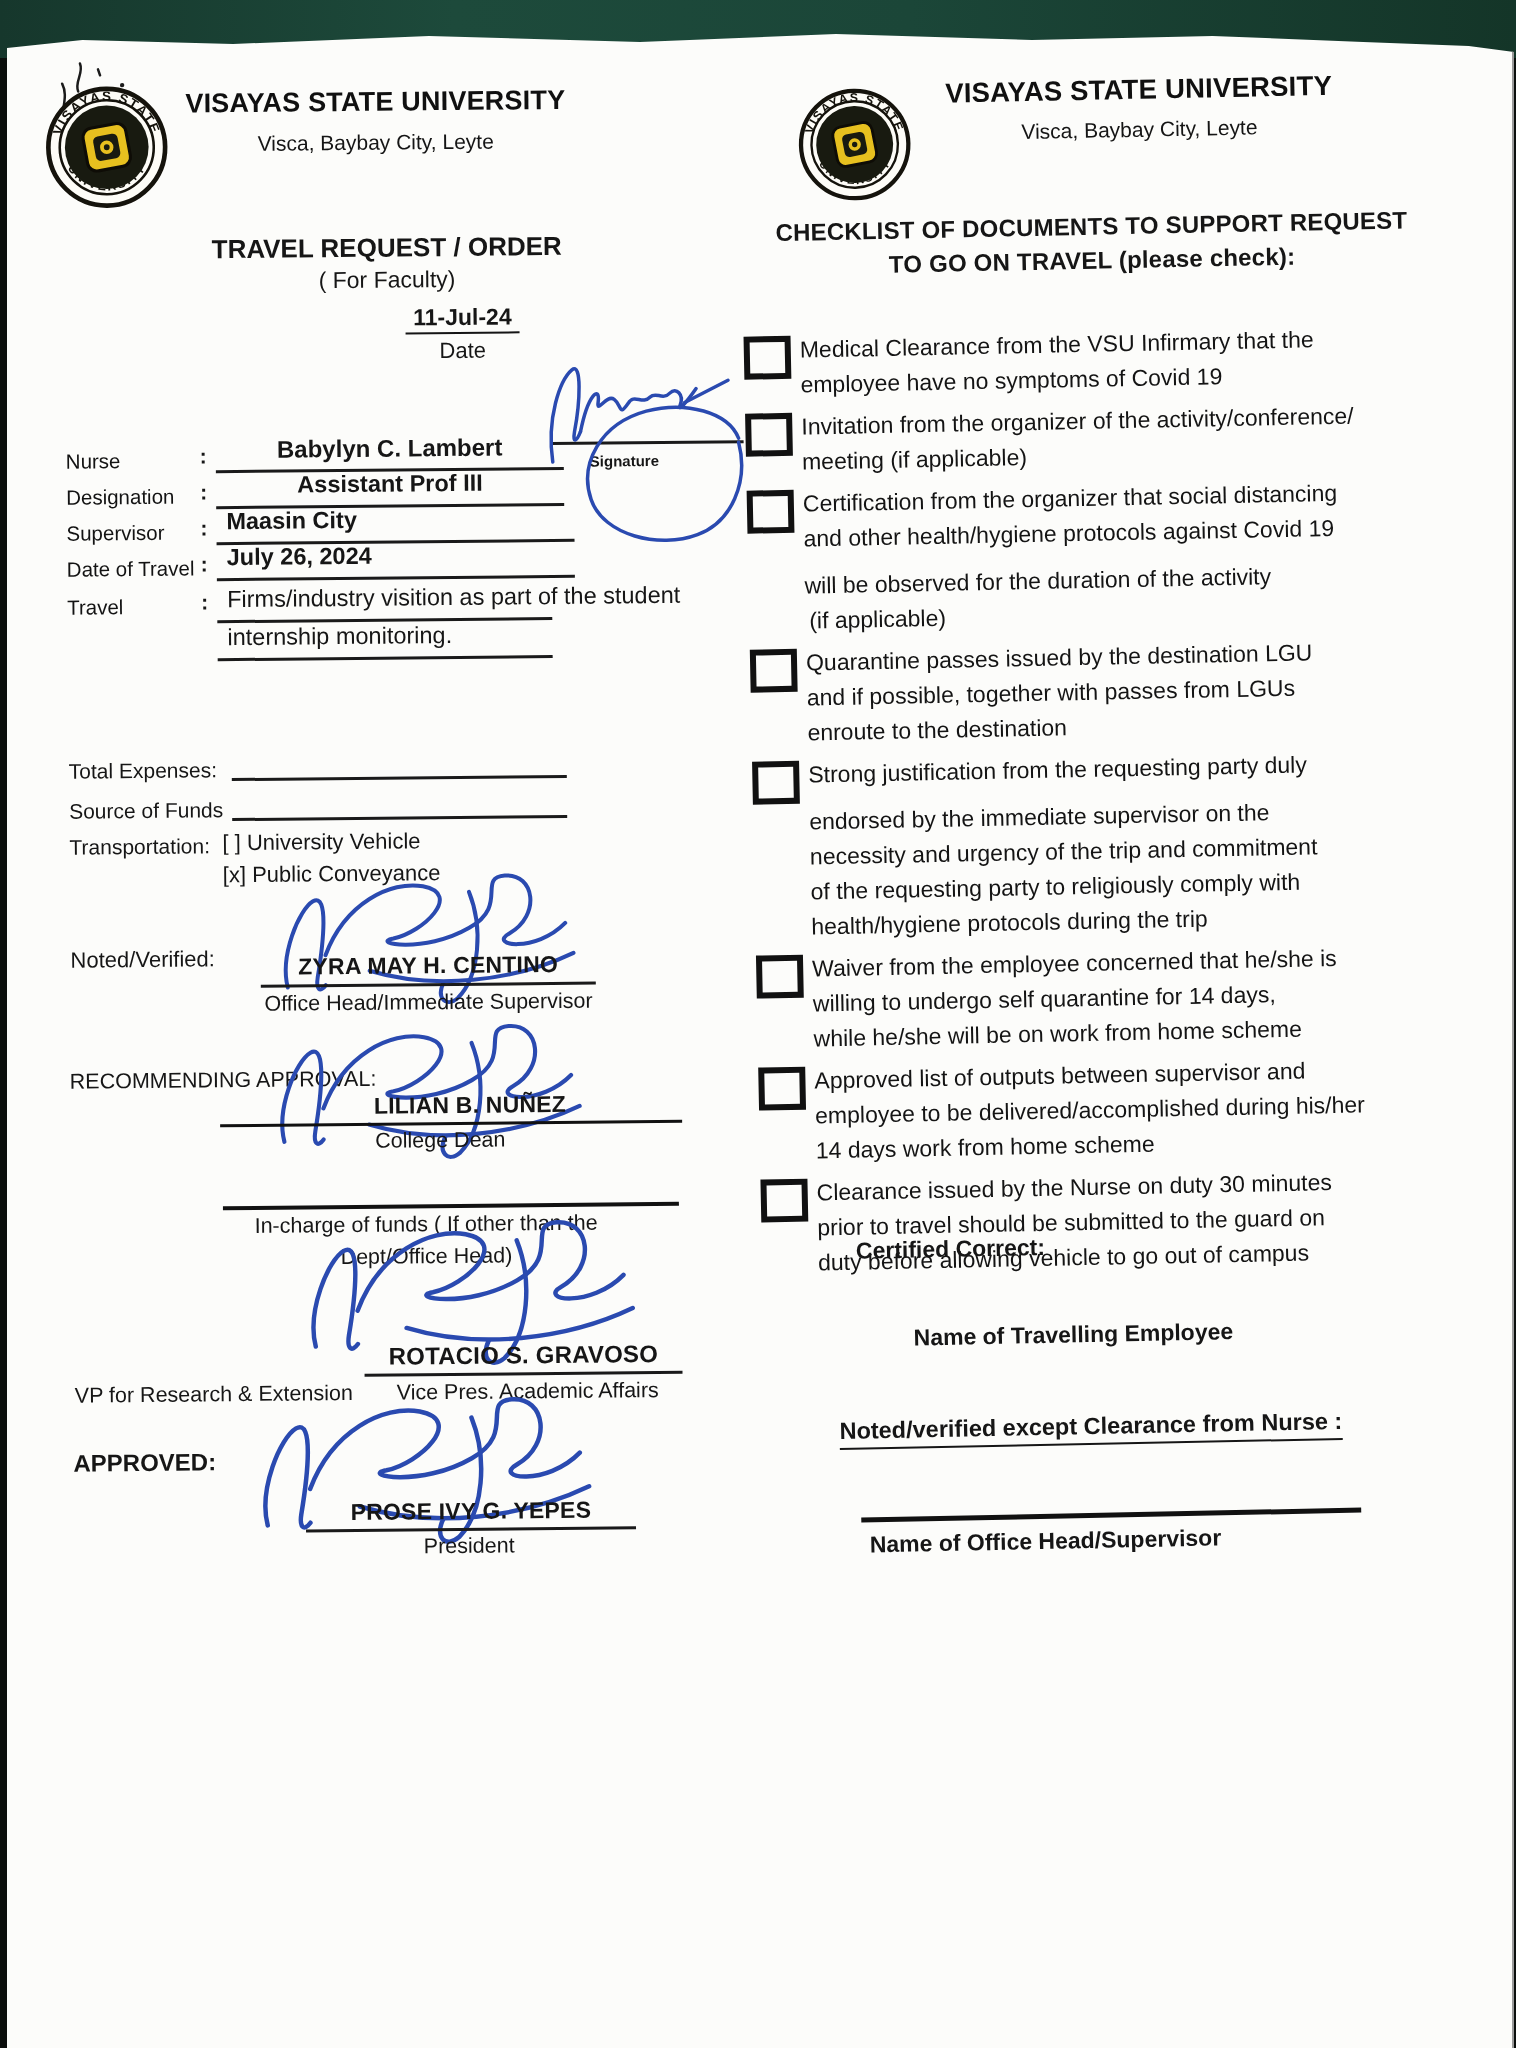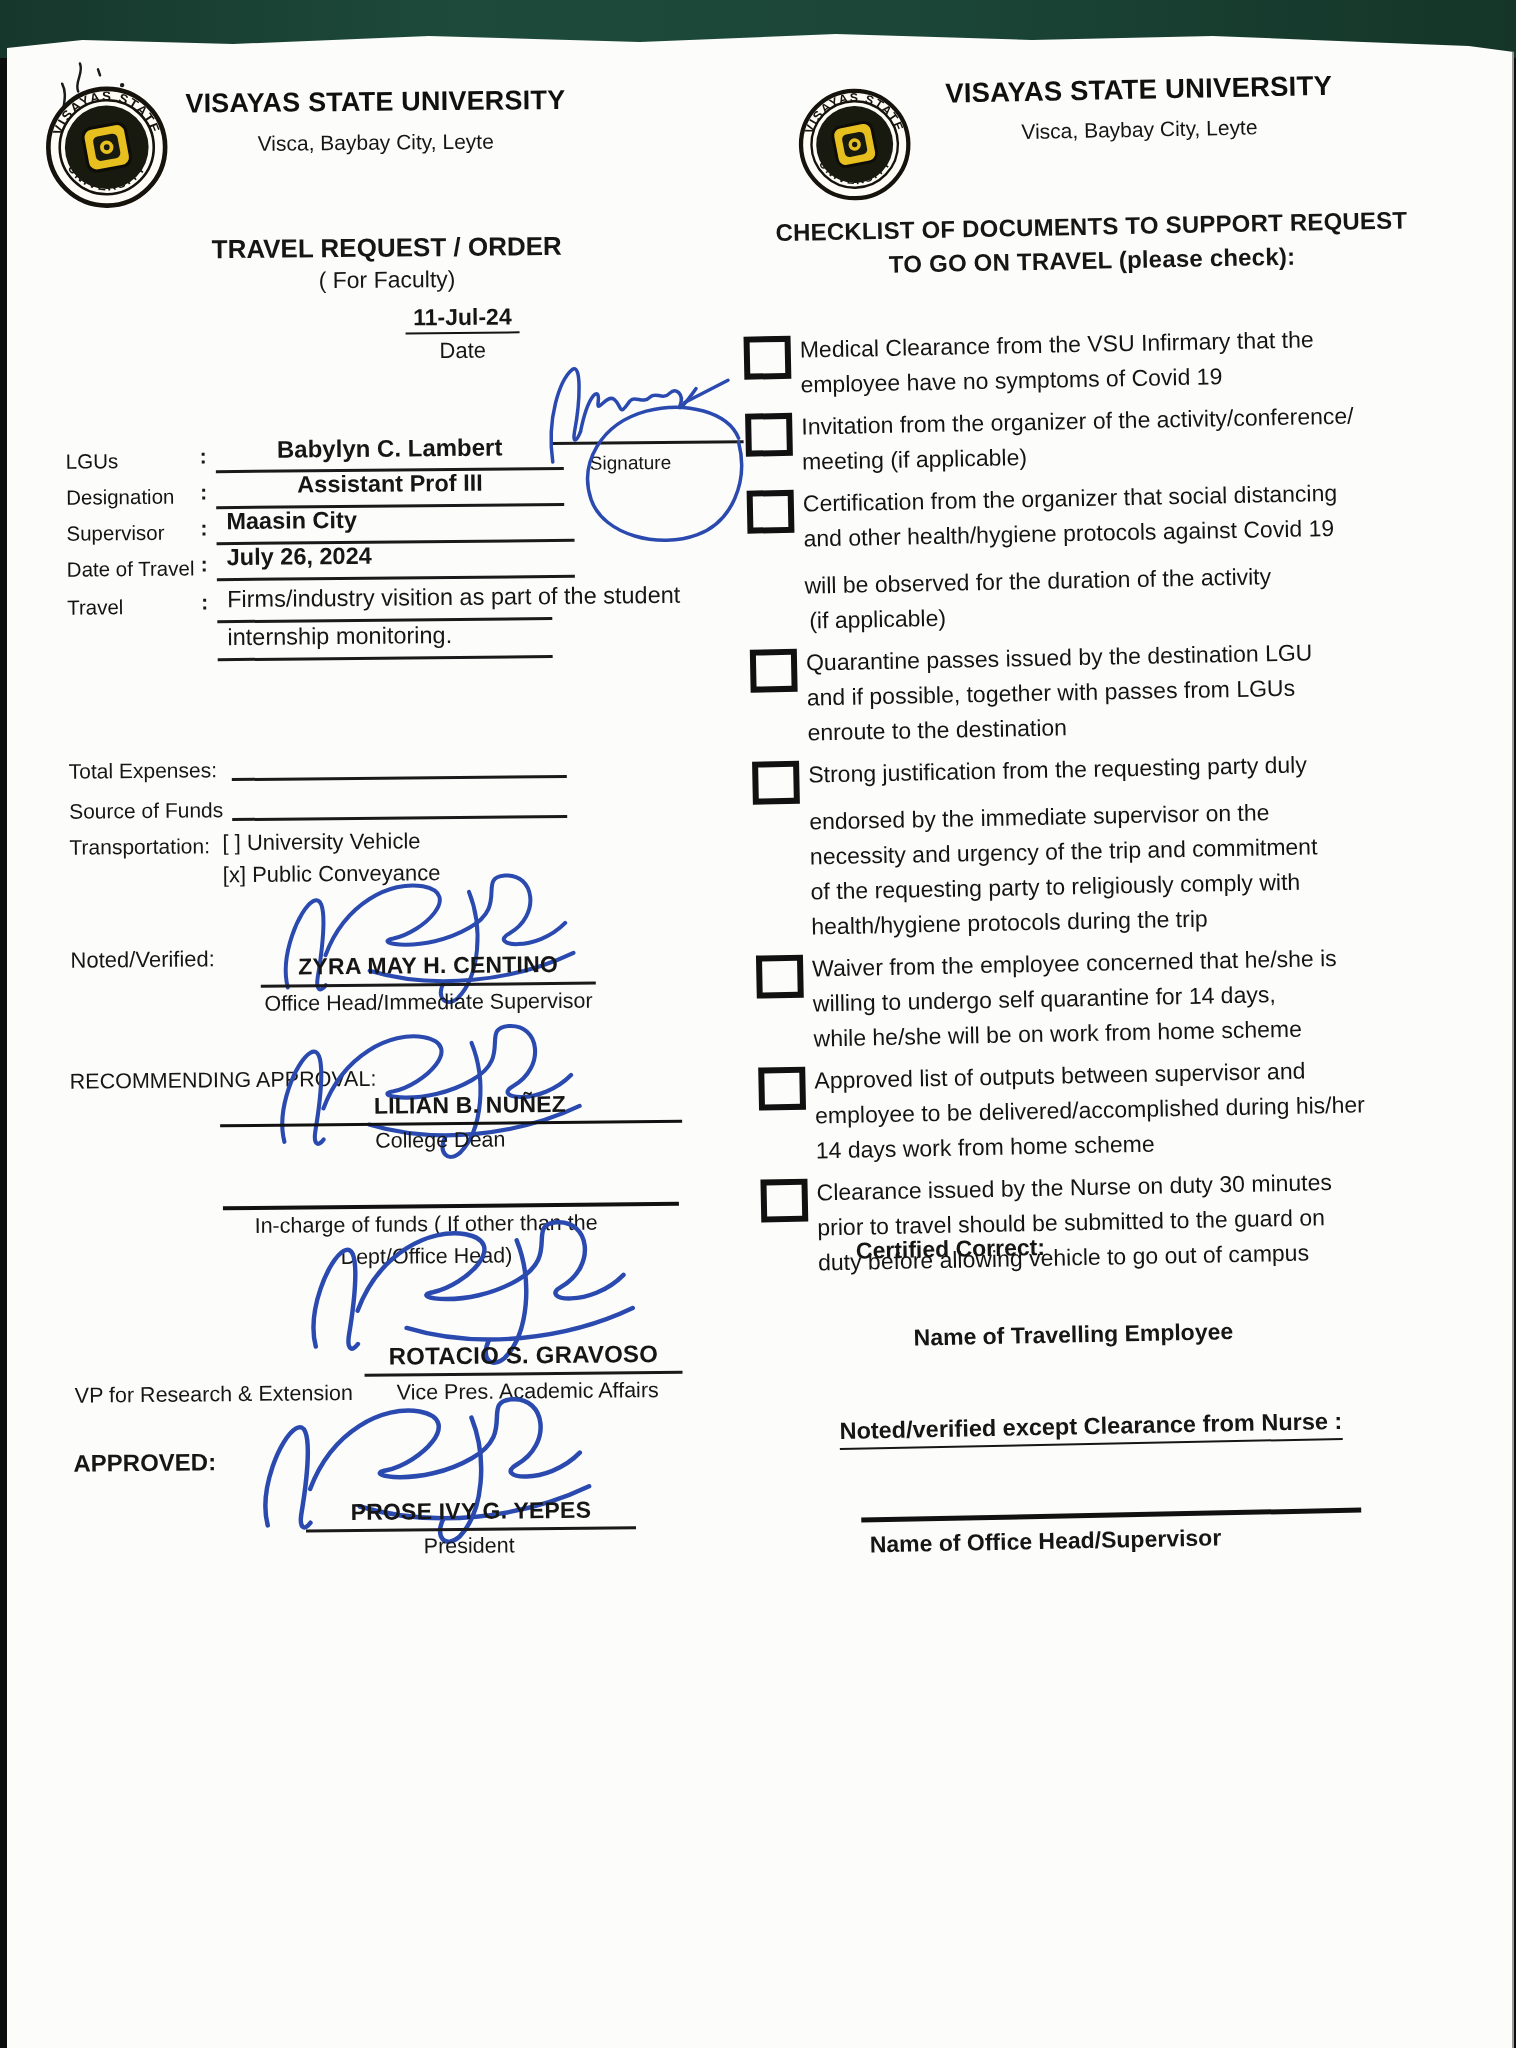--- a/index.html
+++ b/index.html
@@ -20,21 +20,21 @@
   .hdr-univ{font-size:27px;font-weight:700;letter-spacing:.2px;color:#101010;}
   .hdr-addr{font-size:21px;color:#151515;}
   .form-title{font-size:26px;font-weight:700;}
   .form-sub{font-size:23px;}
   .date-val{font-size:23px;font-weight:700;border-bottom:2.5px solid #151515;padding:0 8px 1px 8px;display:inline-block;}
   .date-lab{font-size:22px;}
   .f-label{font-size:20.5px;color:#131313;}
   .f-colon{font-size:21px;font-weight:700;}
   .u-line{border-bottom:3px solid #1a1a1a;}
   .f-val{font-size:23.5px;}
-  .sig-label{font-size:19px;font-weight:400;}
+  .sig-label{font-size:15px;font-weight:700;}
   .small-lab{font-size:21px;}
   .opt{font-size:22px;}
   .sig-name{font-size:23px;font-weight:700;letter-spacing:.2px;}
   .sig-title{font-size:21.5px;}
   .caps-lab{font-size:21.5px;}
   .ck-title{font-size:24px;font-weight:700;letter-spacing:.2px;}
   .ck-list{position:absolute;left:10px;top:272px;width:720px;}
   .ck-item{display:flex;gap:9px;margin-bottom:7px;align-items:flex-start;}
   .ck-box{width:35px;height:31px;border:6px solid #111;flex:none;margin-top:3px;background:#fcfcfa;}
   .ck-text{font-size:23px;line-height:35px;color:#141414;}
@@ -96,21 +96,21 @@
     <div class="abs hdr-addr ctr" style="left:130px;top:64px;width:430px">Visca, Baybay City, Leyte</div>
 
     <div class="abs form-title ctr" style="left:150px;top:166px;width:410px">TRAVEL REQUEST / ORDER</div>
     <div class="abs form-sub ctr" style="left:150px;top:200px;width:410px">( For Faculty)</div>
 
     <div class="abs ctr" style="left:330px;top:238px;width:200px">
       <span class="date-val">11-Jul-24</span>
     </div>
     <div class="abs date-lab ctr" style="left:330px;top:272px;width:200px">Date</div>
 
-    <div class="abs f-label" style="left:32px;top:380px">LGUs</div>
+    <div class="abs f-label" style="left:32px;top:380px">Nurse</div>
     <div class="abs f-colon" style="left:166px;top:376px">:</div>
     <div class="abs u-line ctr" style="left:182px;top:368px;width:348px;height:34px">
       <span class="f-val b" style="font-size:24px">Babylyn C. Lambert</span>
     </div>
 
     <div class="abs f-label" style="left:32px;top:416px">Designation</div>
     <div class="abs f-colon" style="left:166px;top:412px">:</div>
     <div class="abs u-line ctr" style="left:182px;top:404px;width:348px;height:34px">
       <span class="f-val b">Assistant Prof III</span>
     </div>

